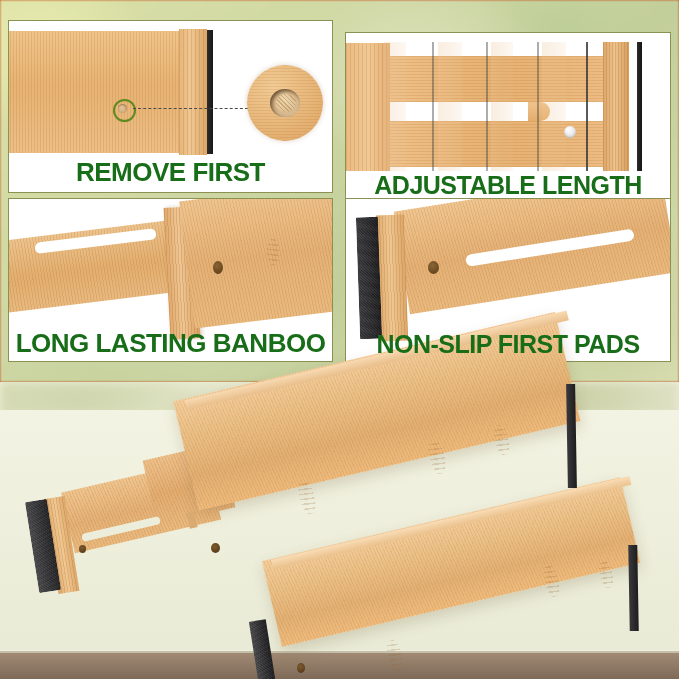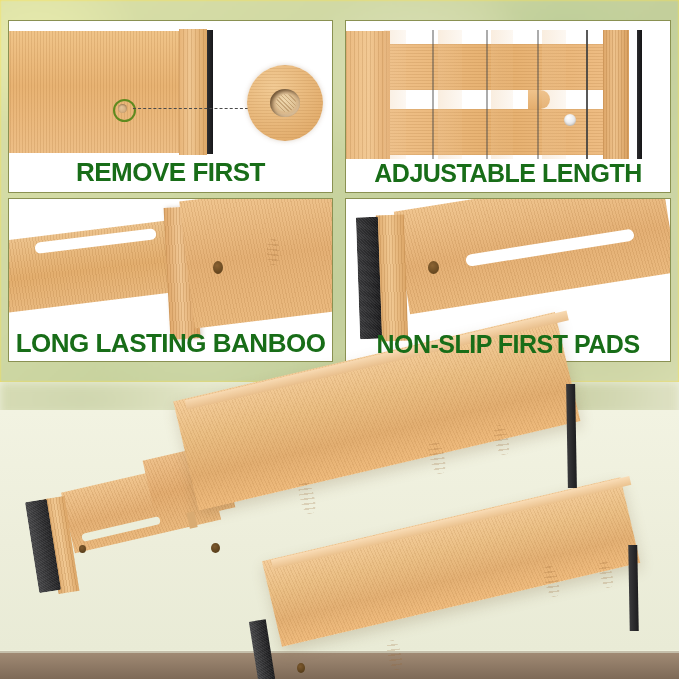--- a/index.html
+++ b/index.html
@@ -6,21 +6,21 @@
     margin: 0;
     padding: 0;
     background: #ffffff;
   }
   .stage {
     position: relative;
     width: 679px;
     height: 679px;
     overflow: hidden;
     font-family: "Liberation Sans", sans-serif;
-    background: #fde047;
+    background: #c2410c;
   }
 
   
   .backdrop {
     position: absolute;
     left: 0; top: 0;
     width: 679px; height: 382px;
     background:
       radial-gradient(ellipse 150px 120px at 6% 12%,  #e9ecae 0%, rgba(233,236,174,0) 70%),
       radial-gradient(ellipse 160px 130px at 30% 88%, #cfd8a8 0%, rgba(207,216,168,0) 72%),
@@ -33,21 +33,21 @@
 
   
   .panel {
     position: absolute;
     background: #ffffff;
     border: 1px solid #8a9152;
     box-sizing: border-box;
     overflow: hidden;
   }
   .panel-p1 { left: 8px;   top: 20px;  width: 325px; height: 173px; }
-  .panel-p2 { left: 345px; top: 20px;  width: 326px; height: 173px; }
+  .panel-p2 { left: 345px; top: 32px;  width: 326px; height: 173px; }
   .panel-p3 { left: 8px;   top: 198px; width: 325px; height: 164px; }
   .panel-p4 { left: 345px; top: 198px; width: 326px; height: 164px; }
 
   .panel-caption {
     position: absolute;
     left: 0;
     width: 100%;
     text-align: center;
     color: #186d18;
     font-weight: 700;

